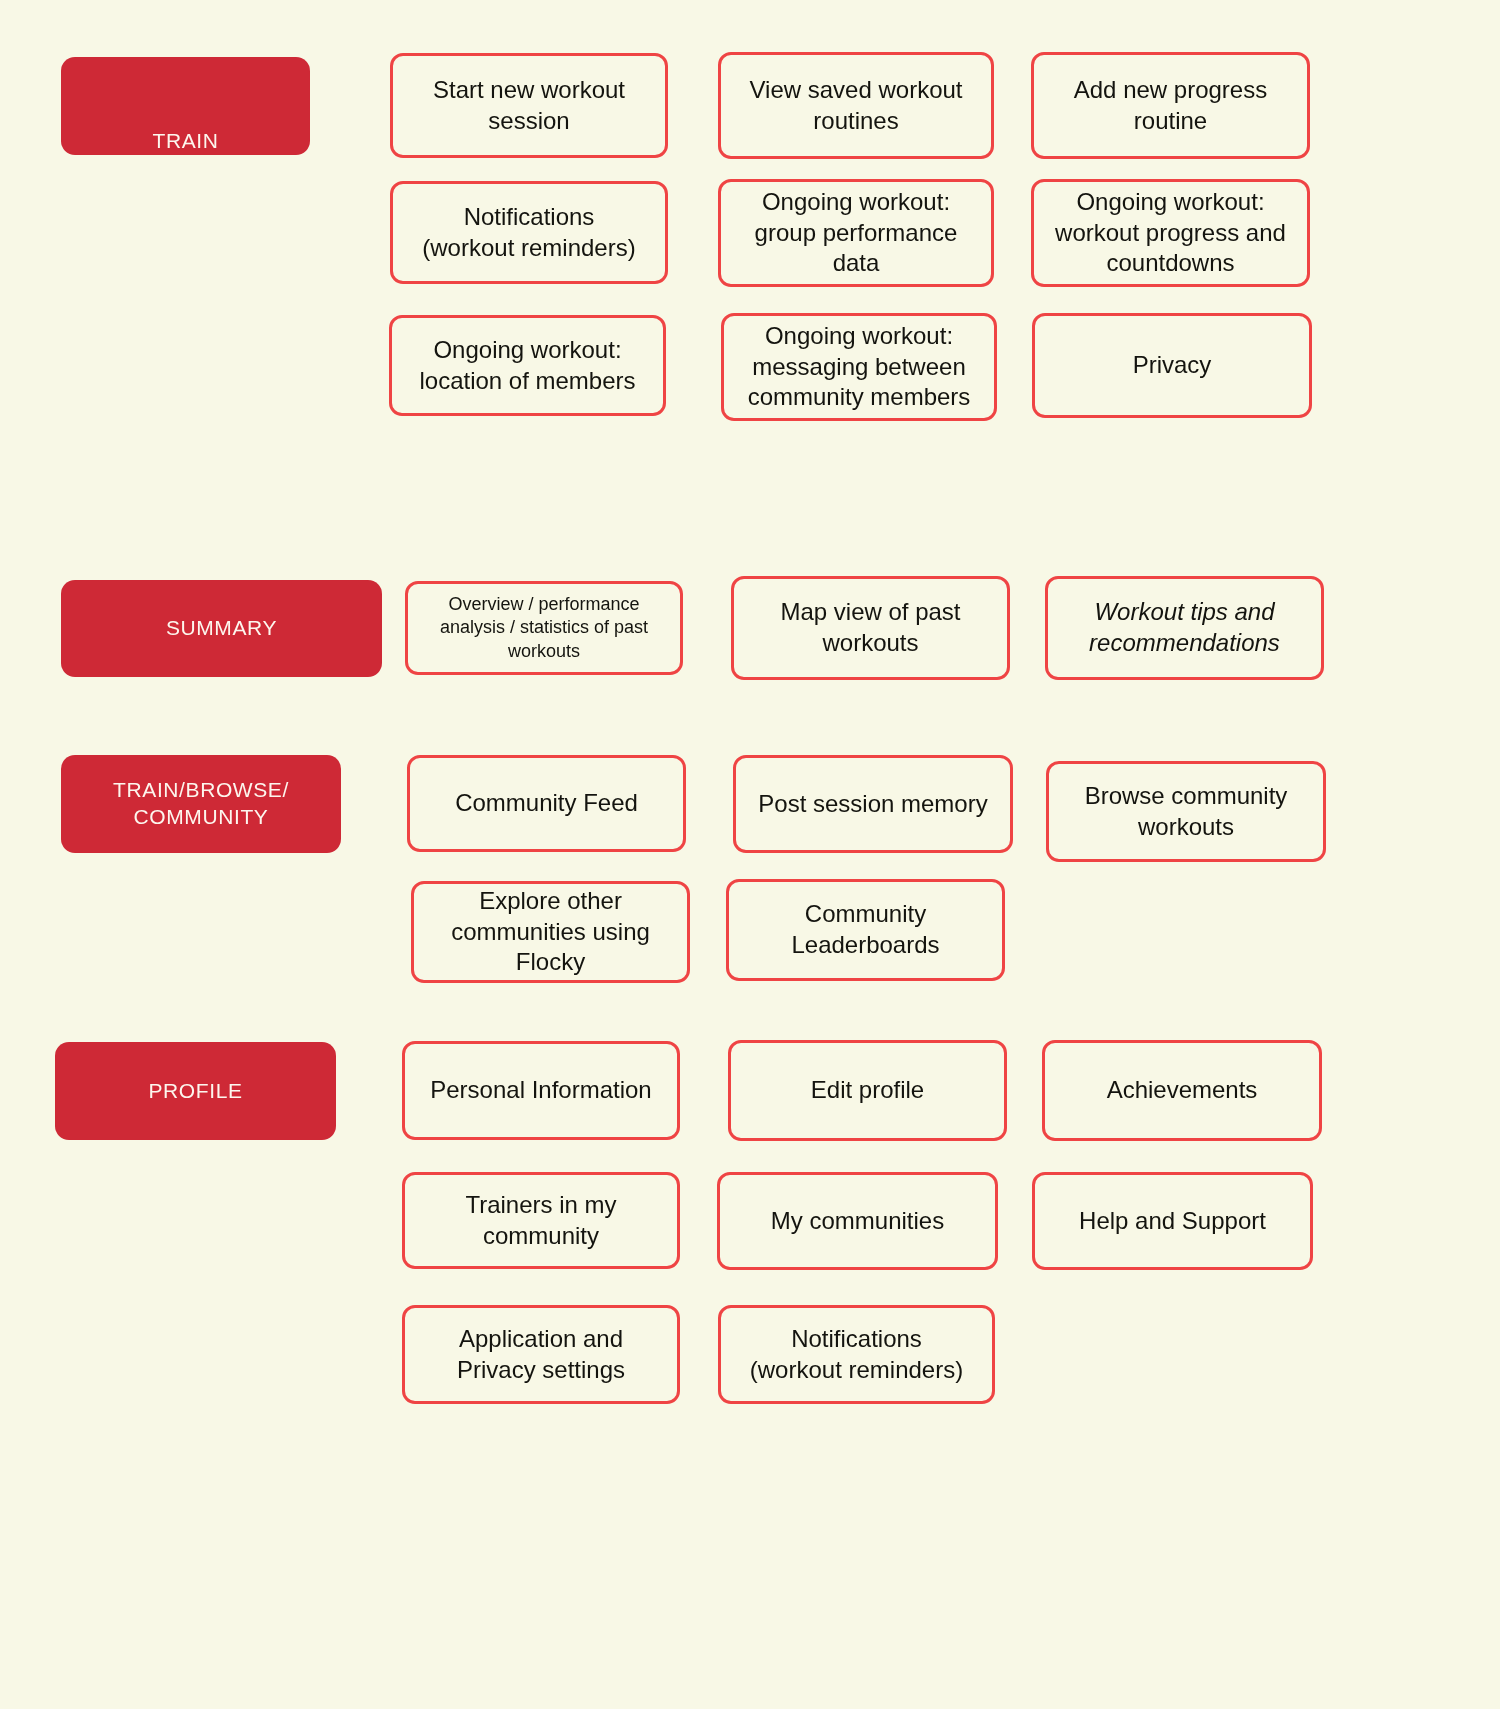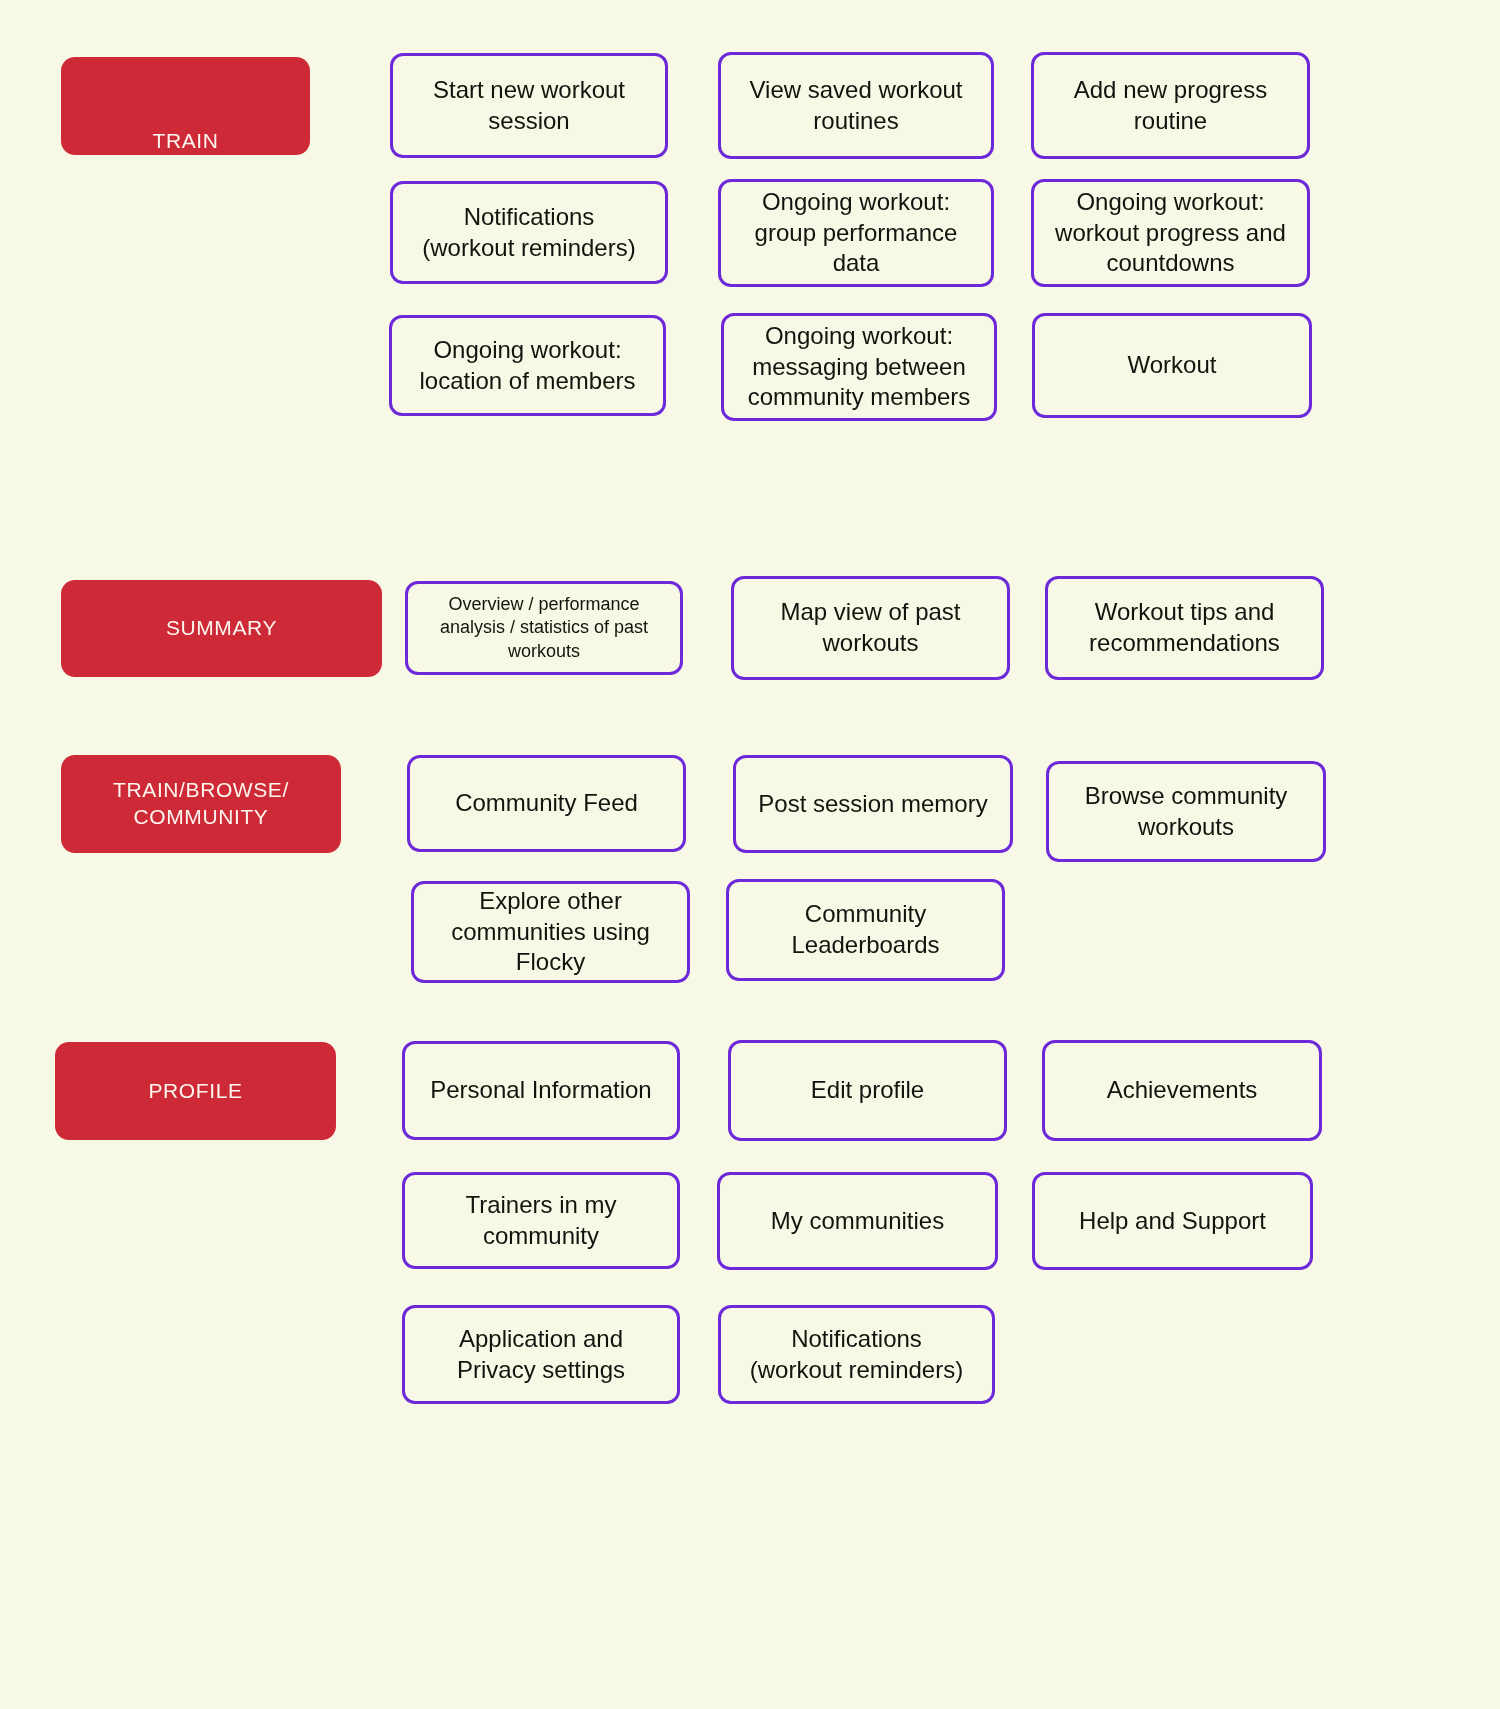--- a/index.html
+++ b/index.html
@@ -33,21 +33,21 @@
     background: #ce2936;
     color: #fdf6ee;
     border-radius: 14px;
     font-size: 21px;
     letter-spacing: 0.6px;
     font-weight: 400;
   }
   .node.leaf {
     background: #f8f8e6;
     color: #14140f;
-    border: 3px solid #6d28d9;
+    border: 3px solid #ef4444;
     border-radius: 13px;
     font-size: 24px;
     font-weight: 400;
     padding: 4px 10px;
   }
   .node.leaf.small {
     font-size: 18px;
     line-height: 1.3;
   }
   .node .txt {
@@ -102,39 +102,39 @@
 location of members</span>
   </div>
 
   <div class="node leaf" style="left:721px; top:313px; width:276px; height:108px;">
     <span class="txt">Ongoing workout:
 messaging between
 community members</span>
   </div>
 
   <div class="node leaf" style="left:1032px; top:313px; width:280px; height:105px;">
-    <span class="txt">Workout</span>
+    <span class="txt">Privacy</span>
   </div>
 
   <div class="node section" style="left:61px; top:580px; width:321px; height:97px;">
     <span class="txt">SUMMARY</span>
   </div>
 
   <div class="node leaf small" style="left:405px; top:581px; width:278px; height:94px;">
     <span class="txt">Overview / performance
 analysis / statistics of past
 workouts</span>
   </div>
 
   <div class="node leaf" style="left:731px; top:576px; width:279px; height:104px;">
     <span class="txt">Map view of past
 workouts</span>
   </div>
 
-  <div class="node leaf" style="left:1045px; top:576px; width:279px; height:104px;">
+  <div class="node leaf" style="left:1045px; top:576px; width:279px; height:104px;font-style:italic;">
     <span class="txt">Workout tips and
 recommendations</span>
   </div>
 
   <div class="node section" style="left:61px; top:755px; width:280px; height:98px;">
     <span class="txt">TRAIN/BROWSE/
 COMMUNITY</span>
   </div>
 
   <div class="node leaf" style="left:407px; top:755px; width:279px; height:97px;">

